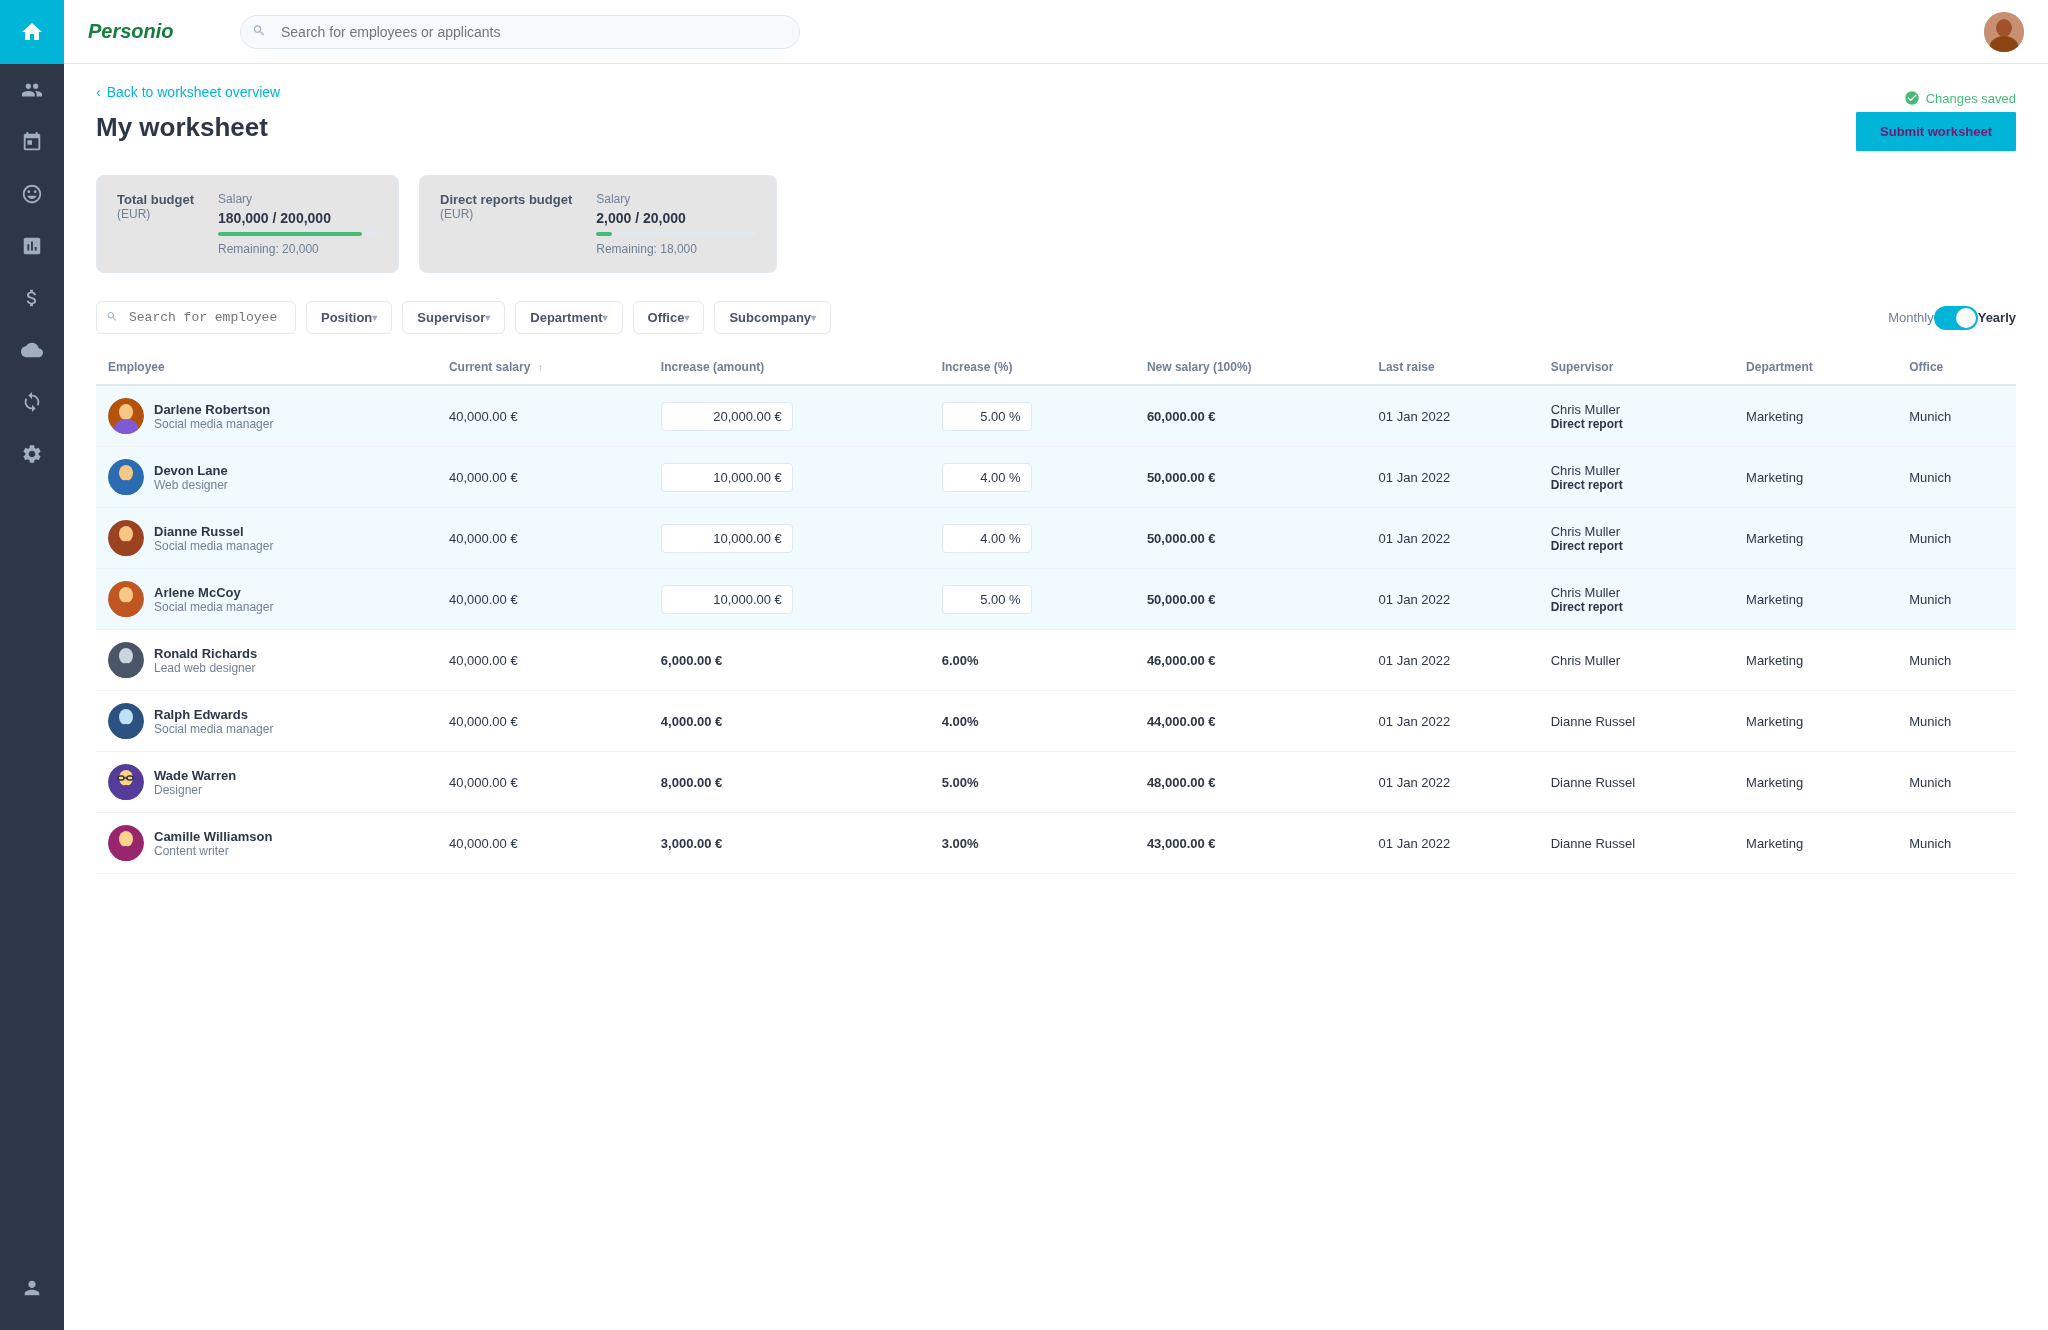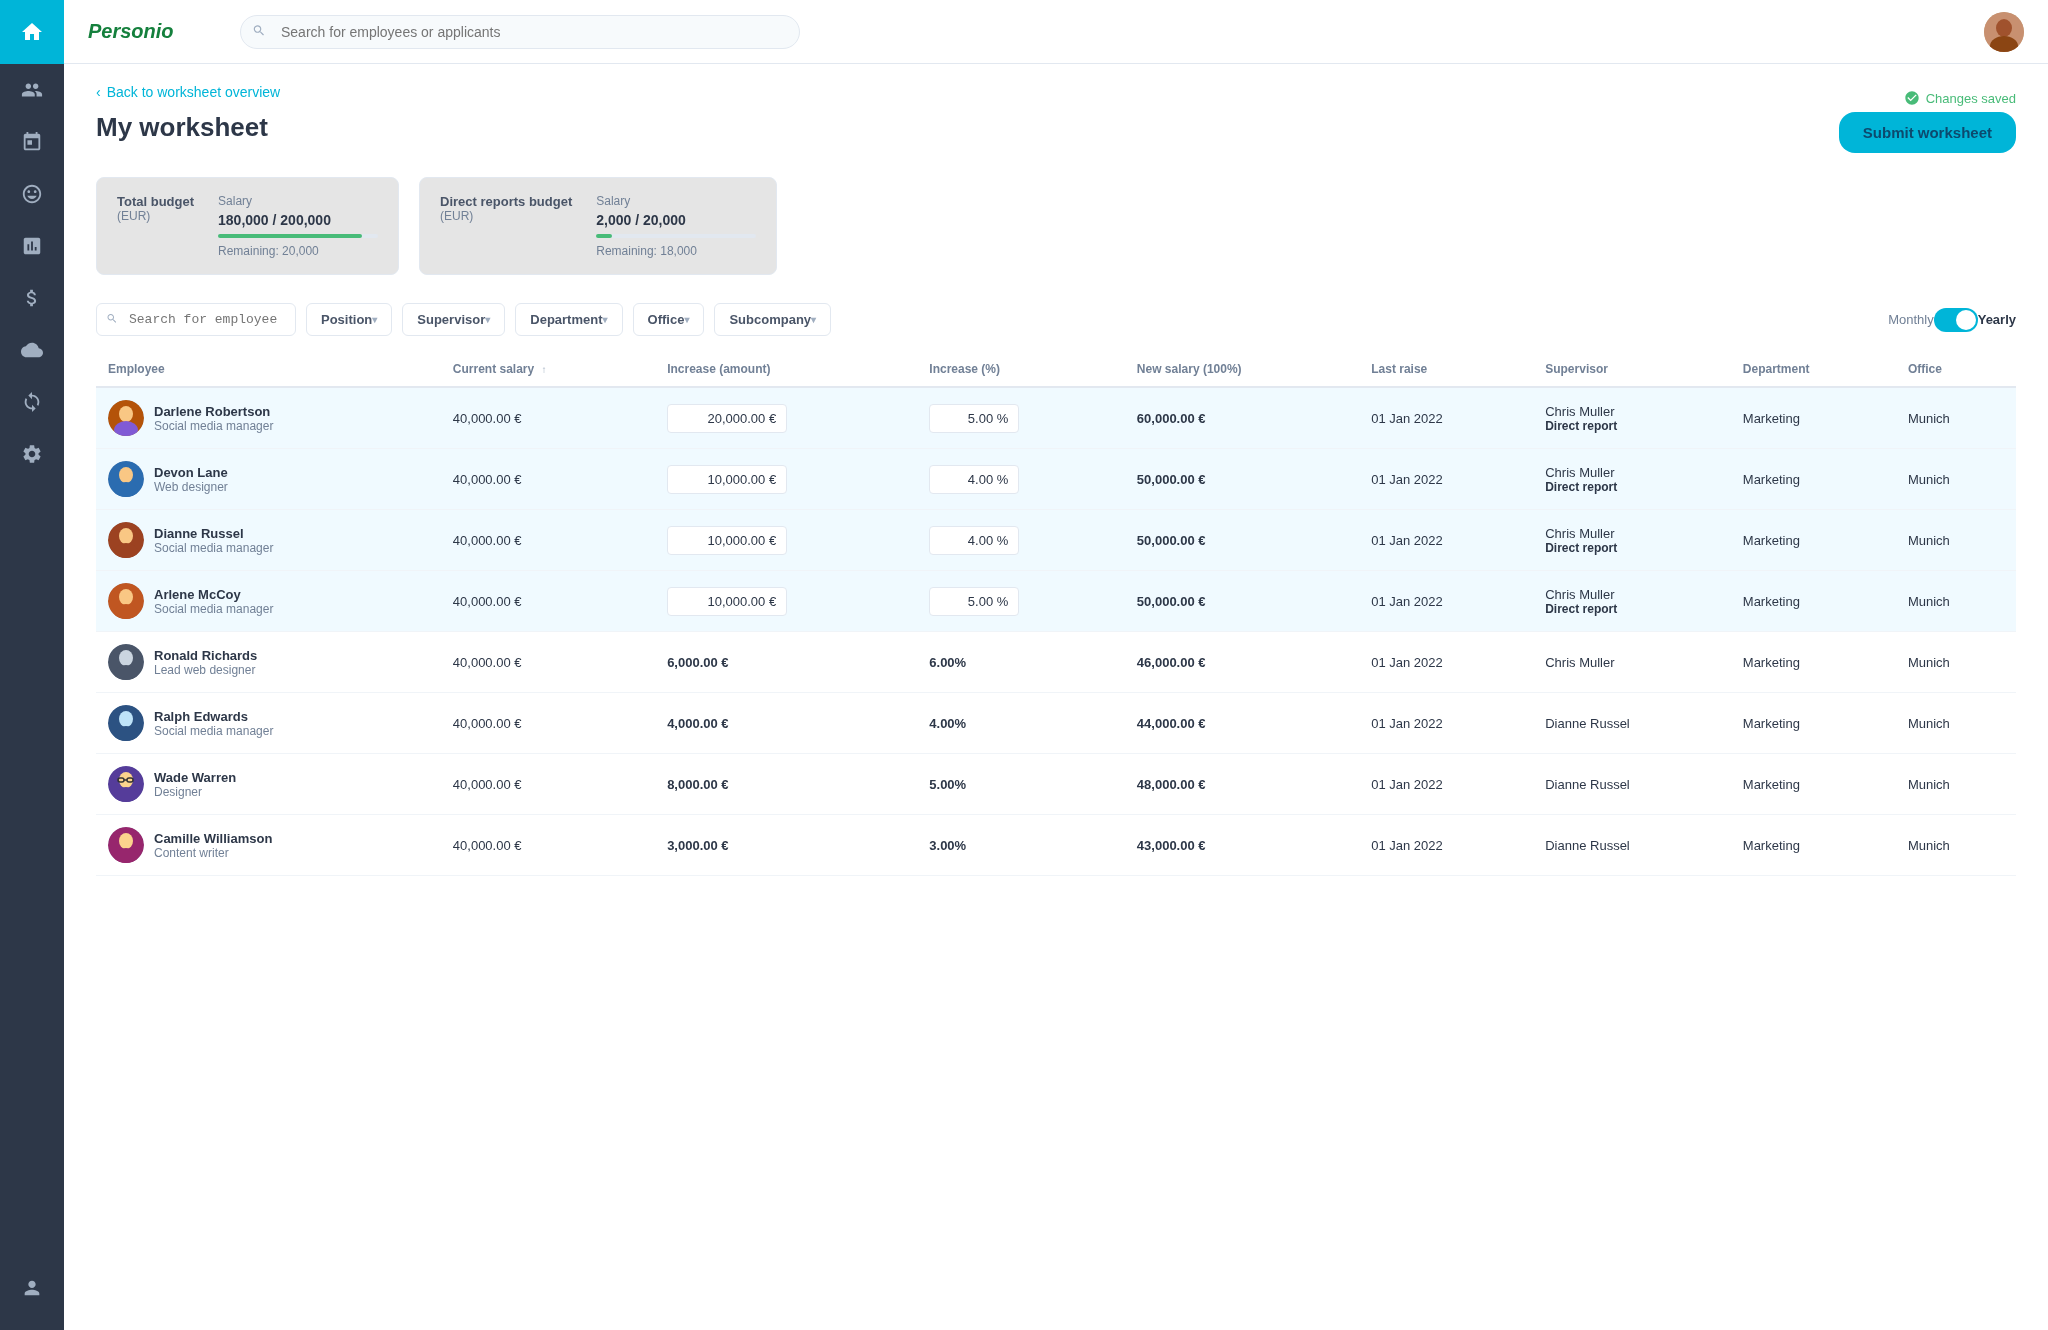--- a/index.html
+++ b/index.html
@@ -137,25 +137,25 @@
     }
     .changes-saved {
       display: flex;
       align-items: center;
       gap: 6px;
       font-size: 13px;
       color: #48bb78;
     }
     .submit-btn {
       background: #00b5d8;
-      color: #0c4a6e;
+      color: #701a75;
       border: none;
-      border-radius: 16px;
+      border-radius: 1px;
       padding: 12px 24px;
-      font-size: 15px;
+      font-size: 13px;
       font-weight: 600;
       cursor: pointer;
     }
 
     
     .budget-row {
       display: flex;
       gap: 0;
       margin-bottom: 28px;
     }
@@ -318,21 +318,21 @@
       overflow: hidden;
       font-size: 16px;
     }
     .emp-name { font-weight: 600; font-size: 13px; }
     .emp-role { font-size: 12px; color: #718096; }
     .salary-input {
       border: 1px solid #e2e8f0;
       border-radius: 4px;
       padding: 6px 10px;
       font-size: 13px;
-      width: 120px;
+      width: 132px;
       text-align: right;
       color: #2d3748;
       background: white;
     }
     .bold-value { font-weight: bold; }
     .supervisor-name { font-weight: 400; }
     .direct-report-label { font-weight: bold; font-size: 12px; color: #2d3748; }
   </style>
 </head>
 <body>

